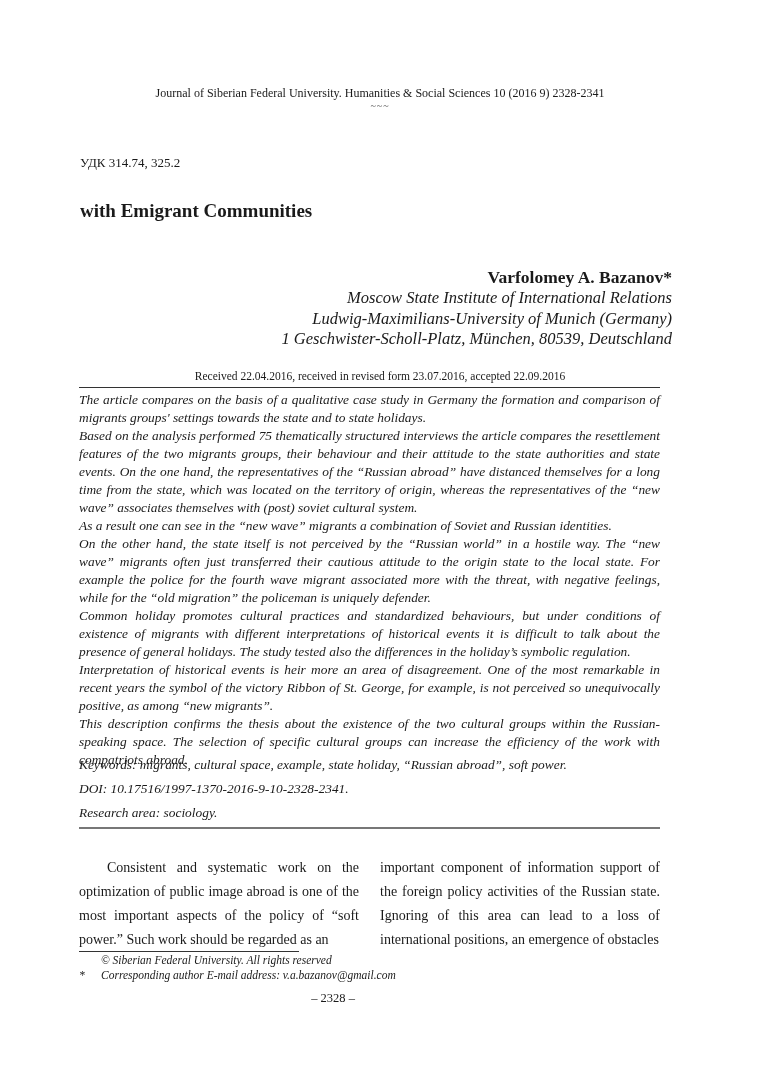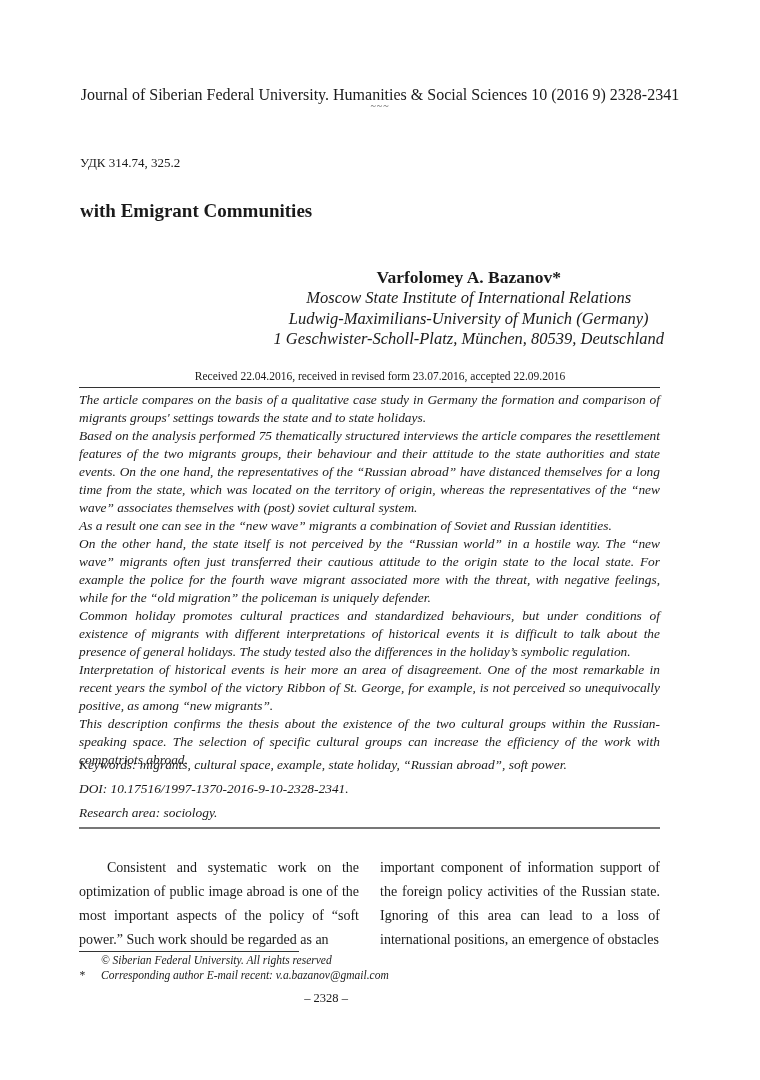--- a/index.html
+++ b/index.html
@@ -1,43 +1,43 @@
 <!DOCTYPE html>
 <html><head>
 <meta charset="utf-8">
 <style>
   html, body { margin: 0; padding: 0; background: #ffffff; }
   body { width: 760px; height: 1080px; position: relative; overflow: hidden;
          font-family: "Liberation Serif", "DejaVu Serif", serif; color: #1a1a1a; }
   .abs { position: absolute; }
-  .journal { left: 0; width: 760px; top: 86px; text-align: center; font-size: 16px; }
+  .journal { left: 0; width: 760px; top: 86px; text-align: center; font-size: 12px; }
   .tilde { left: 0; width: 760px; top: 100px; text-align: center; font-size: 10px; color: #555; letter-spacing: 1px; }
   .udk { left: 80px; top: 155px; font-size: 13px; }
   .title { left: 80px; top: 196px; font-size: 19px; font-weight: bold; line-height: 29px; }
-  .author-block { right: 96px; top: 266px; text-align: center; }
+  .author-block { right: 88px; top: 266px; text-align: right; }
   .author { font-size: 17.5px; font-weight: bold; line-height: 22px; }
   .affil { font-size: 16.5px; font-style: italic; line-height: 20.5px; }
   .received { left: 0; width: 760px; top: 370px; text-align: center; font-size: 11.5px; }
   .rule-top { left: 79px; width: 581px; top: 387px; height: 1px; background: #333; }
   .abstract { left: 79px; width: 581px; top: 391px; font-size: 13.4px; font-style: italic;
               line-height: 18px; text-align: justify; }
   .abstract p { margin: 0; }
   .meta { left: 79px; width: 581px; top: 756px; font-size: 13.4px; font-style: italic; }
   .meta p { margin: 0 0 6px 0; line-height: 18px; }
   .rule-bottom { left: 79px; width: 581px; top: 827px; height: 2px; background: #777; }
   .col { top: 856px; width: 280px; font-size: 14px; line-height: 24px; text-align: justify; }
   .col p { margin: 0; }
   .col-left { left: 79px; }
   .col-right { left: 380px; }
   .col-left p { text-indent: 28px; }
   .fn-rule { left: 79px; width: 220px; top: 951px; height: 1px; background: #333; }
   .footnotes { left: 79px; top: 953px; font-size: 11.5px; line-height: 15px; }
   .fn-row { display: flex; font-style: italic; }
   .fn-mark { width: 22px; }
-  .pagenum { left: 0; width: 652px; top: 991px; text-align: center; font-size: 12.5px; }
+  .pagenum { left: 7px; width: 652px; top: 991px; text-align: center; font-size: 12.5px; }
 </style>
 </head>
 <body>
 
 <div class="abs journal">Journal of  Siberian Federal University.  Humanities &amp; Social Sciences 10 (2016 9) 2328-2341</div>
 <div class="abs tilde">~~~</div>
 
 <div class="abs udk">УДК 314.74, 325.2</div>
 
 <div class="abs title">
@@ -79,17 +79,17 @@
 </div>
 
 <div class="abs fn-rule"></div>
 <div class="abs footnotes">
   <div class="fn-row">
     <span class="fn-mark"></span>
     <span>© Siberian Federal University. All rights reserved</span>
   </div>
   <div class="fn-row">
     <span class="fn-mark">*</span>
-    <span>Corresponding author E-mail recent: v.a.bazanov@gmail.com</span>
+    <span>Corresponding author E-mail address: v.a.bazanov@gmail.com</span>
   </div>
 </div>
 
 <div class="abs pagenum">– 2328 –</div>
 
 </body></html>

